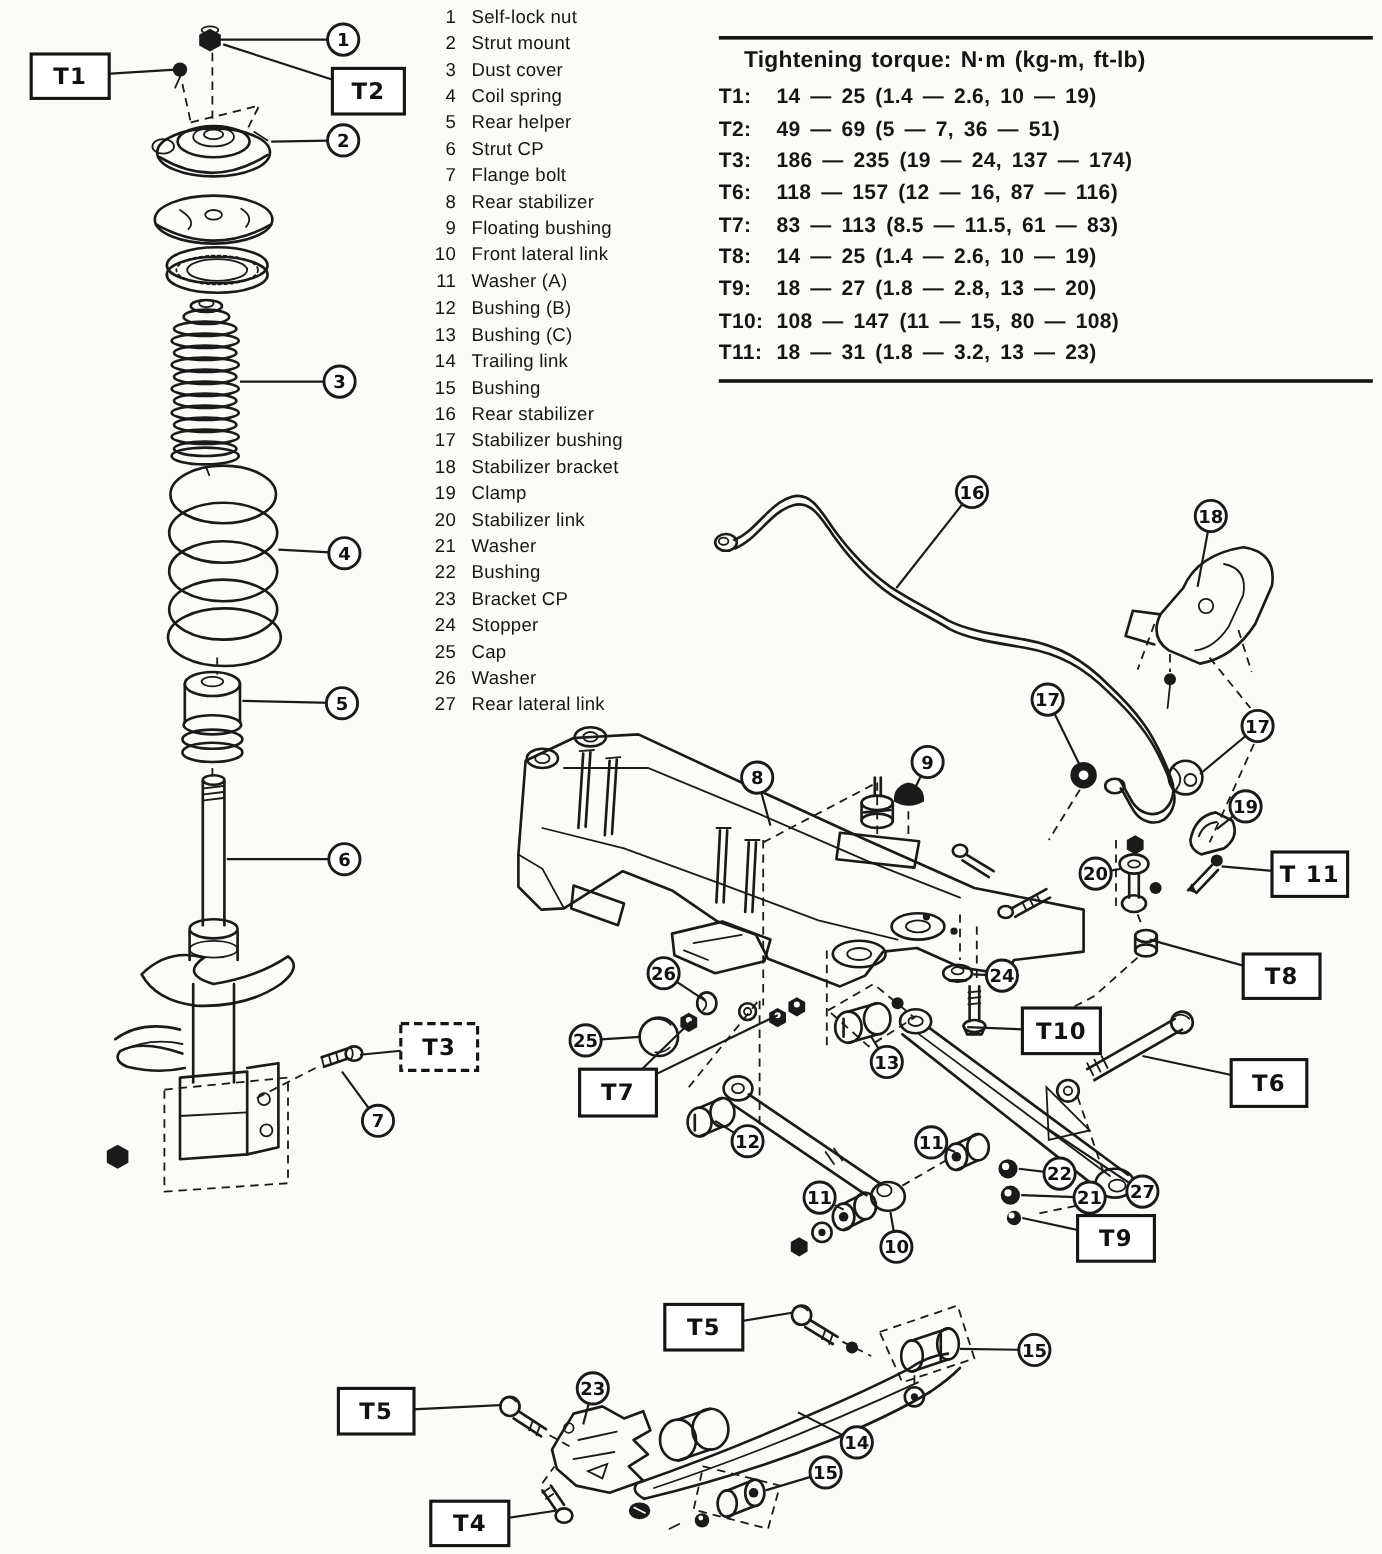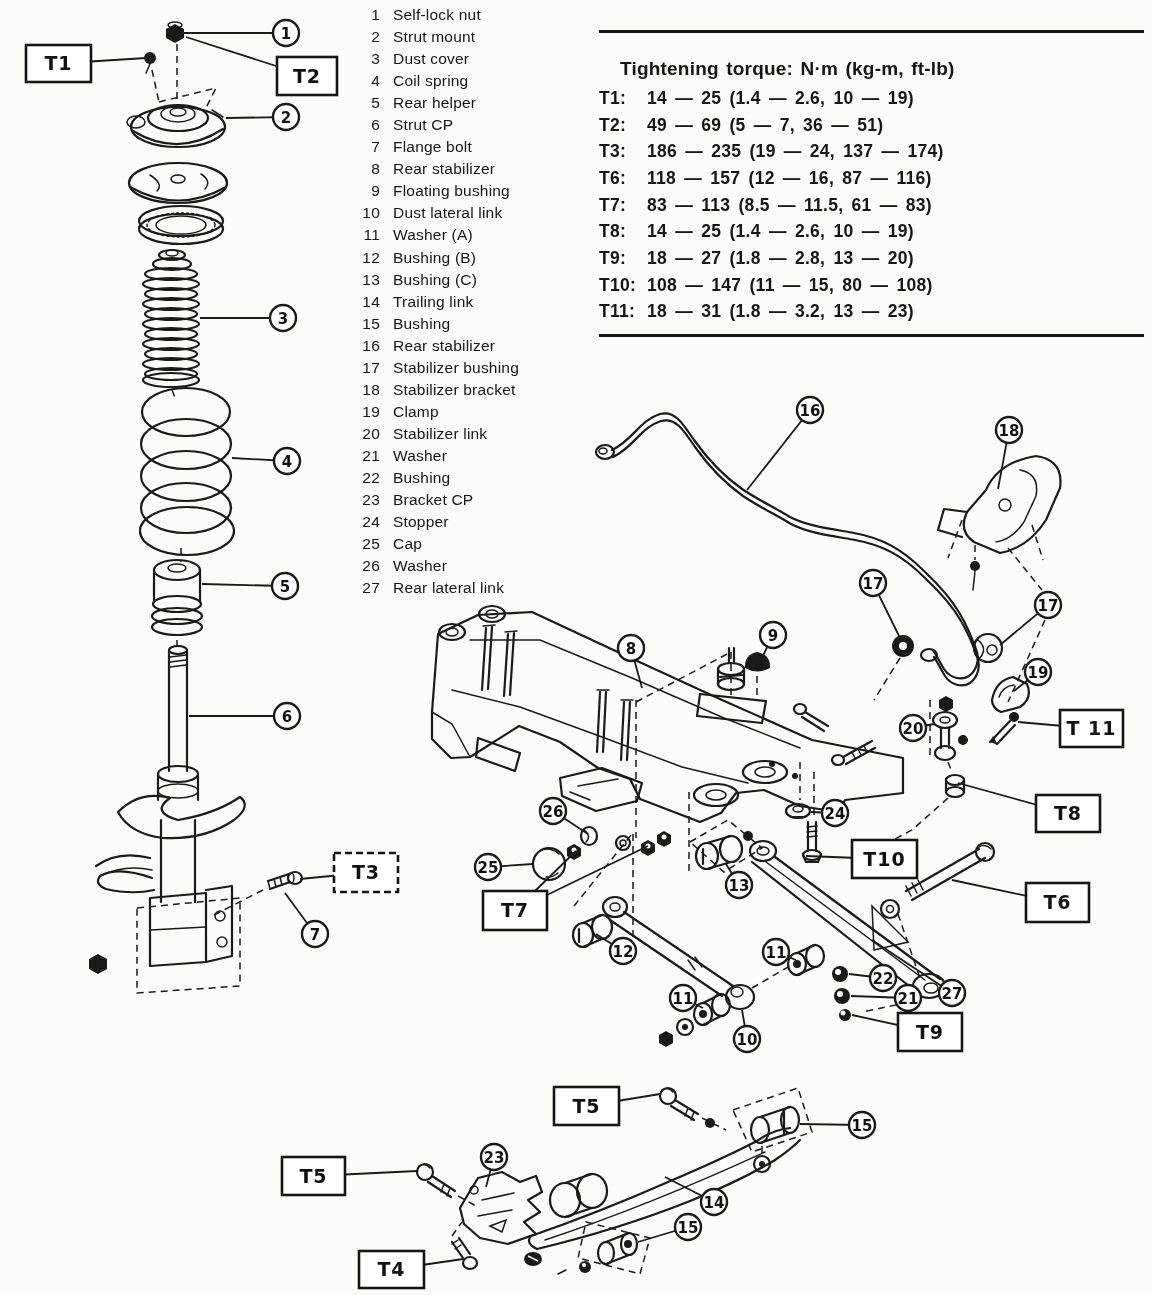--- a/index.html
+++ b/index.html
@@ -7,21 +7,21 @@
         font-family:"Liberation Sans",sans-serif;color:#151515;}
   svg{position:absolute;inset:0;}
   
   .parts{position:absolute;left:354px;top:4px;font-size:15.5px;line-height:22.05px;
          letter-spacing:.2px;}
   .prow{display:flex;white-space:nowrap;}
   .pnum{width:26px;text-align:right;margin-right:13px;flex:0 0 auto;}
   
   .torque{position:absolute;left:599px;top:30px;width:545px;
           border-top:3px solid #151515;border-bottom:3px solid #151515;
-          padding:25px 0 9px 0;font-weight:bold;}
+          padding:7px 0 9px 0;font-weight:bold;}
   .tt-title{margin-left:21px;font-size:19px;word-spacing:2px;letter-spacing:.2px;}
   .tt-rows{margin-top:5px;}
   .trow{display:flex;height:26.7px;align-items:center;
         font-size:17.5px;letter-spacing:.3px;word-spacing:3px;white-space:nowrap;}
   .tlabel{width:48px;flex:0 0 auto;}
   
   .ln{stroke:#1a1a1a;stroke-width:2.2;fill:none;stroke-linecap:round;stroke-linejoin:round;}
   .fin{stroke:#1a1a1a;stroke-width:1.5;fill:none;stroke-linecap:round;}
   .dsh{stroke:#1a1a1a;stroke-width:1.5;fill:none;stroke-dasharray:7,5;}
   .blk{fill:#1a1a1a;stroke:none;}
@@ -637,21 +637,21 @@
       <div class="prow">
         <span class="pnum">8</span>
         <span>Rear stabilizer</span>
       </div>
       <div class="prow">
         <span class="pnum">9</span>
         <span>Floating bushing</span>
       </div>
       <div class="prow">
         <span class="pnum">10</span>
-        <span>Dust lateral link</span>
+        <span>Front lateral link</span>
       </div>
       <div class="prow">
         <span class="pnum">11</span>
         <span>Washer (A)</span>
       </div>
       <div class="prow">
         <span class="pnum">12</span>
         <span>Bushing (B)</span>
       </div>
       <div class="prow">

